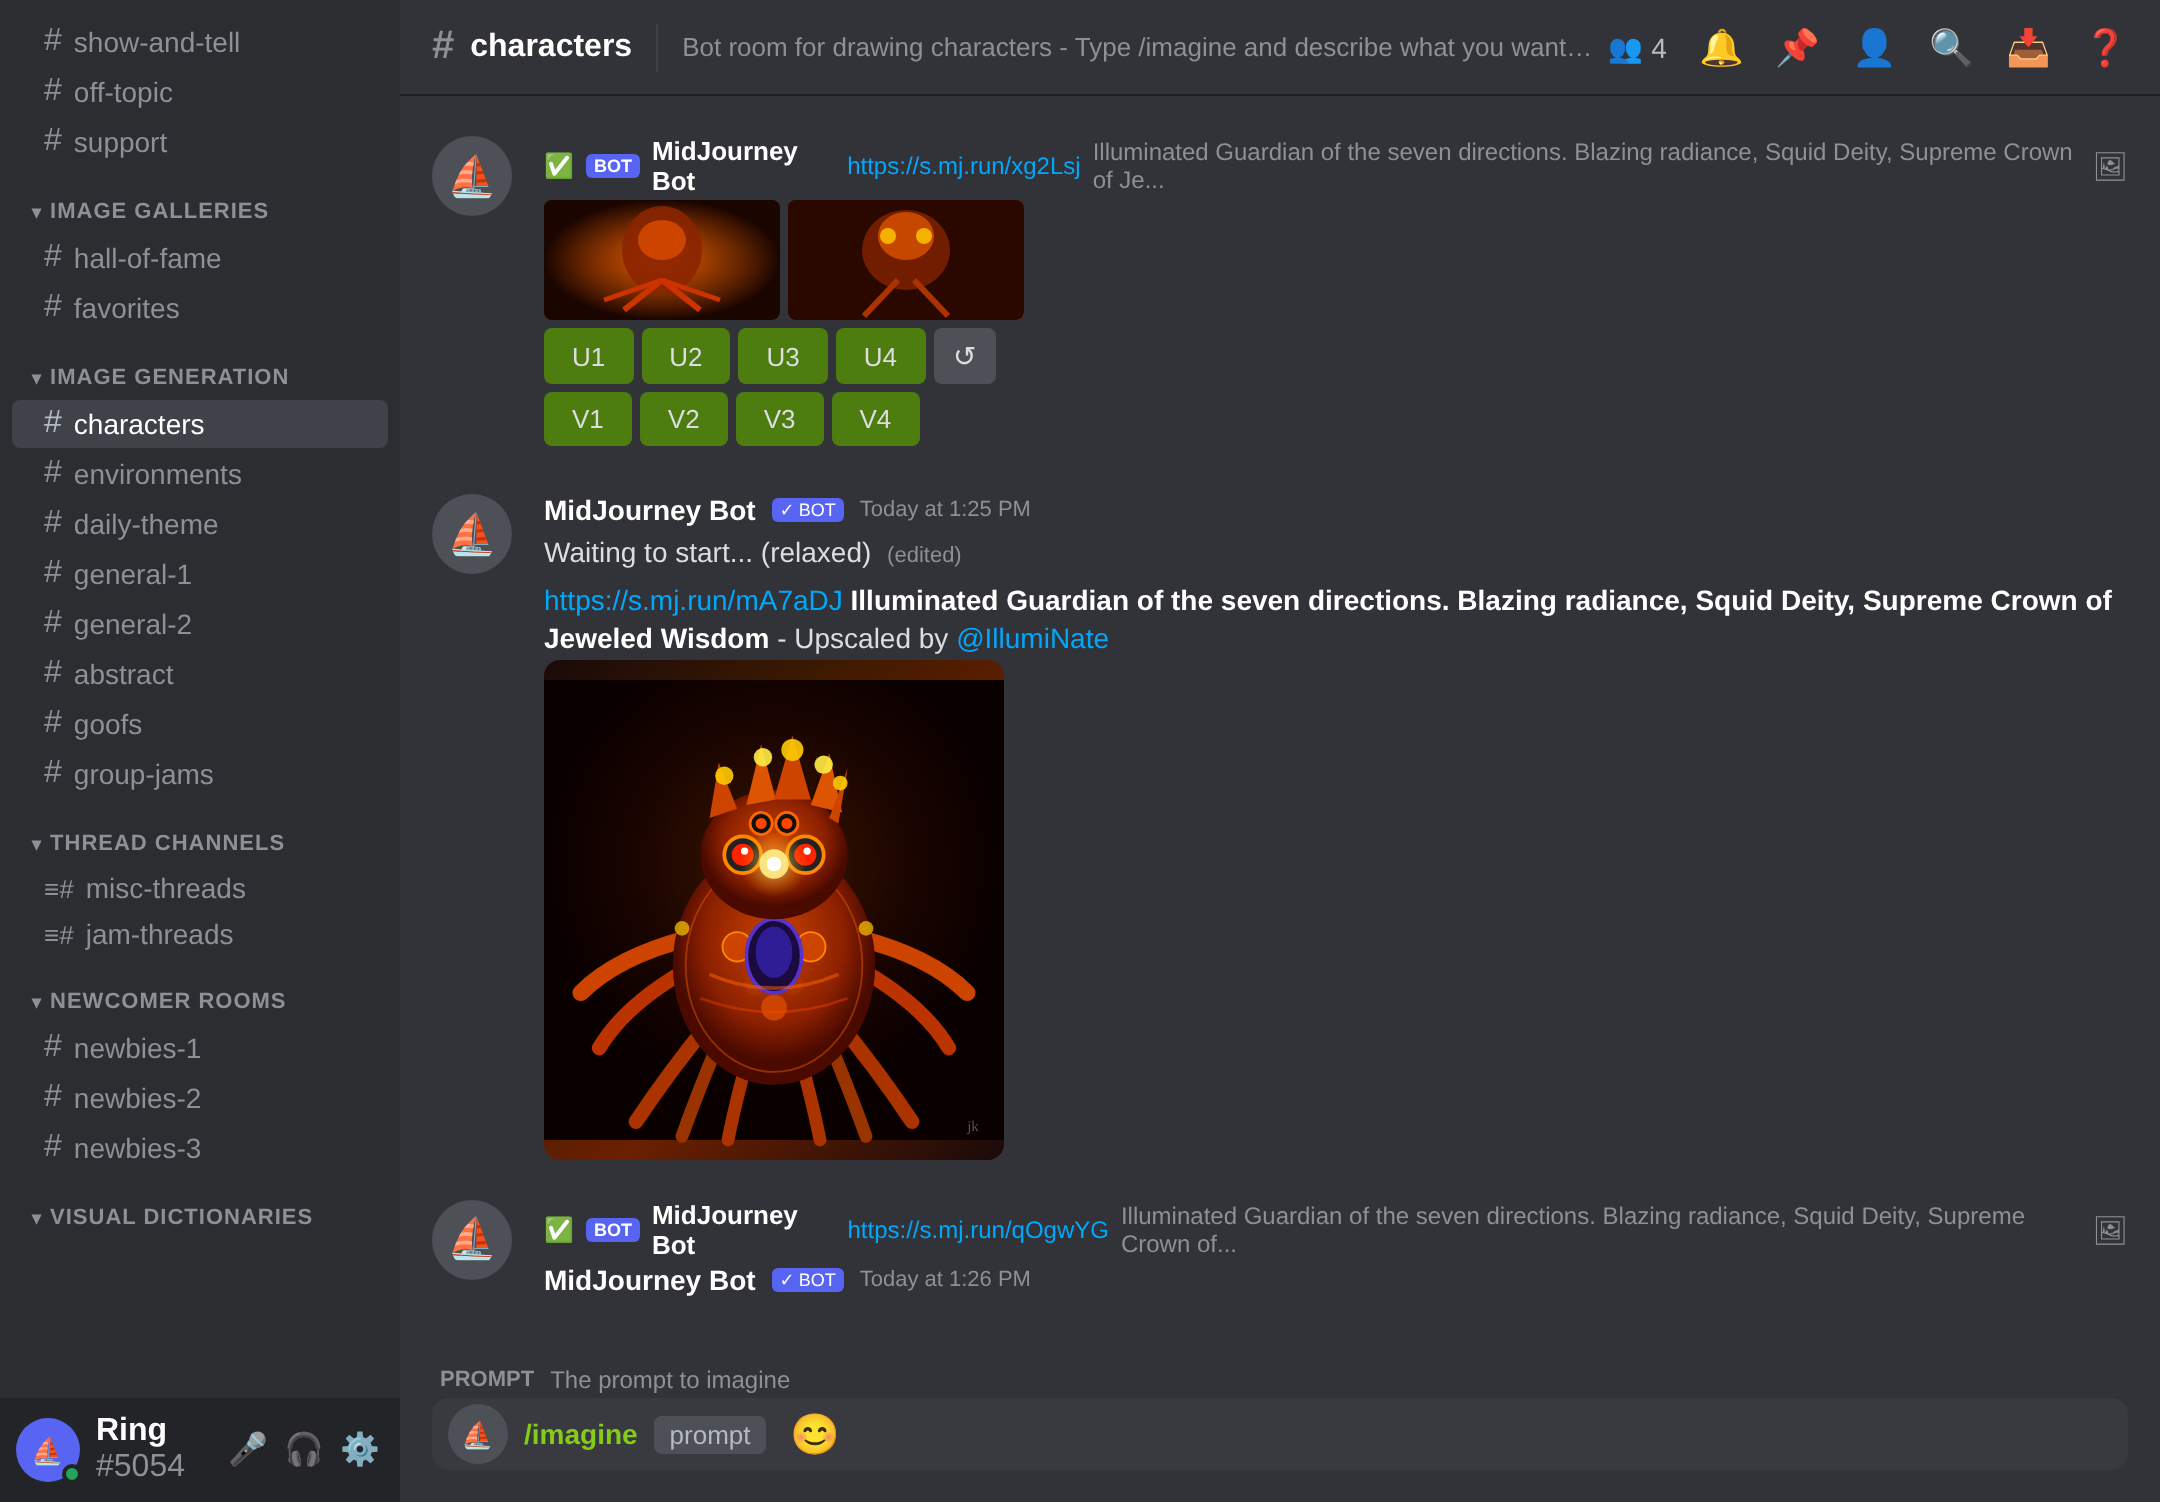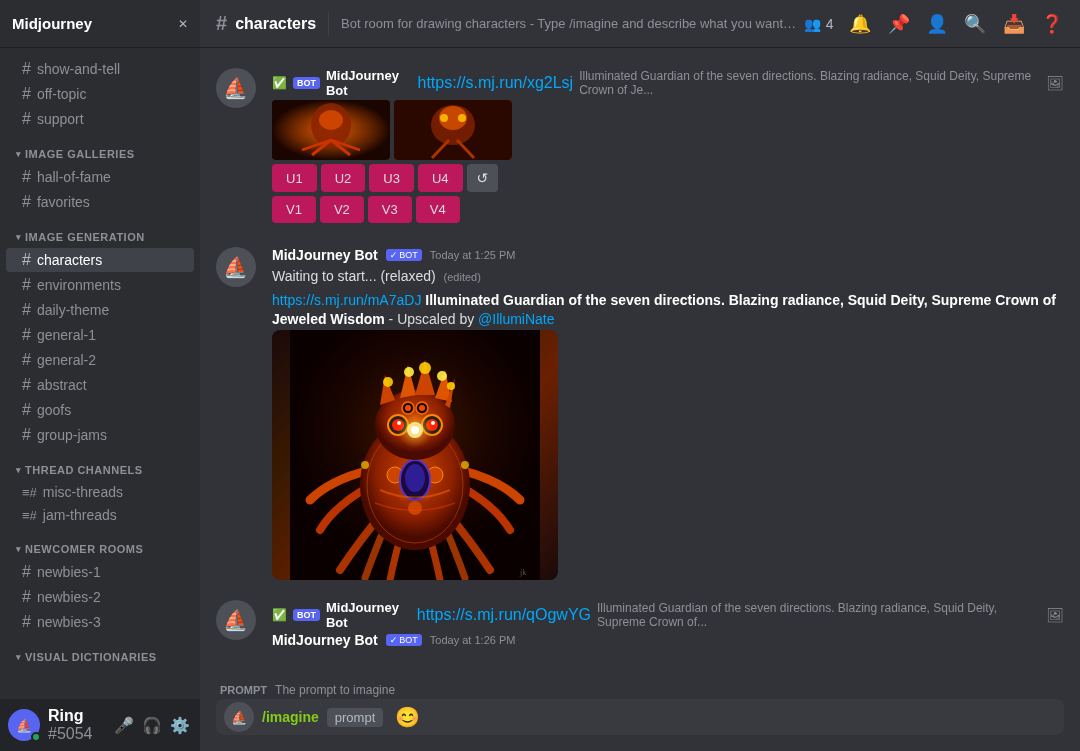--- a/index.html
+++ b/index.html
@@ -57,50 +57,46 @@
 
     .message-content { flex: 1; min-width: 0; }
     .message-header { display: flex; align-items: center; gap: 8px; margin-bottom: 4px; }
     .message-author { font-weight: 600; color: #fff; font-size: 14px; }
     .badge-bot { background: #5865f2; color: #fff; font-size: 9px; font-weight: 700; padding: 1px 4px; border-radius: 3px; text-transform: uppercase; }
     .badge-verified { background: #5865f2; color: #fff; font-size: 9px; padding: 1px 4px; border-radius: 3px; display: flex; align-items: center; gap: 2px; }
     .message-timestamp { font-size: 11px; color: #8d9096; }
     .message-text { color: #dcddde; font-size: 14px; line-height: 1.4; }
     .message-text a { color: #00a8fc; text-decoration: none; }
     .message-edited { color: #8d9096; font-size: 11px; }
-    .squid-image { width: 286px; height: 250px; background: linear-gradient(135deg, #1a0a0a 0%, #3d1a00 30%, #6b2000 60%, #1a0a0a 100%); border-radius: 8px; display: flex; align-items: center; justify-content: center; position: relative; overflow: hidden; }
+    .squid-image { width: 230px; height: 250px; background: linear-gradient(135deg, #1a0a0a 0%, #3d1a00 30%, #6b2000 60%, #1a0a0a 100%); border-radius: 8px; display: flex; align-items: center; justify-content: center; position: relative; overflow: hidden; }
 
     
     .button-row { display: flex; gap: 4px; margin: 4px 0; flex-wrap: wrap; }
-    .action-btn { background: #be185d; color: #dcddde; border: none; border-radius: 4px; padding: 6px 14px; font-size: 13px; font-weight: 500; cursor: pointer; transition: background 0.1s; }
+    .action-btn { background: #4d7c0f; color: #dcddde; border: none; border-radius: 4px; padding: 6px 14px; font-size: 13px; font-weight: 500; cursor: pointer; transition: background 0.1s; }
     .action-btn.primary { background: #5865f2; color: #fff; }
     .refresh-btn { background: #4e5058; color: #dcddde; border: none; border-radius: 4px; padding: 6px 10px; font-size: 14px; cursor: pointer; }
 
     
     .bot-message-header { display: flex; align-items: center; gap: 6px; margin-bottom: 2px; font-size: 12px; color: #8d9096; }
-    .bot-message-link { color: #00a8fc; font-size: 16px; text-decoration: none; }
+    .bot-message-link { color: #00a8fc; font-size: 12px; text-decoration: none; }
     .bot-message-desc { color: #8d9096; font-size: 12px; }
 
     
     #input-area { padding: 0 16px 16px; }
     .input-wrapper { background: #383a40; border-radius: 8px; display: flex; align-items: center; padding: 0 8px; gap: 8px; }
     .input-avatar { width: 30px; height: 30px; border-radius: 50%; background: #4e5058; display: flex; align-items: center; justify-content: center; font-size: 13px; flex-shrink: 0; }
     .imagine-prefix { color: #84cc16; font-size: 14px; font-weight: 600; white-space: nowrap; padding: 10px 0; }
     .prompt-tag { background: #4e5058; color: #b5bac1; font-size: 13px; padding: 2px 8px; border-radius: 4px; white-space: nowrap; }
     .chat-input { flex: 1; background: transparent; border: none; outline: none; color: #dcddde; font-size: 14px; padding: 10px 4px; }
     .emoji-btn { color: #b5bac1; font-size: 20px; cursor: pointer; padding: 4px; }
   </style>
 </head>
 <body>
 
 <nav id="sidebar">
-  <div class="server-header">
-    <span class="server-name">Midjourney</span>
-    <span class="chevron-icon">✕</span>
-  </div>
 
   <div class="sidebar-section">
     <div class="channel-item">
       <span class="hash">#</span>
       <span>show-and-tell</span>
     </div>
     <div class="channel-item">
       <span class="hash">#</span>
       <span>off-topic</span>
     </div>

